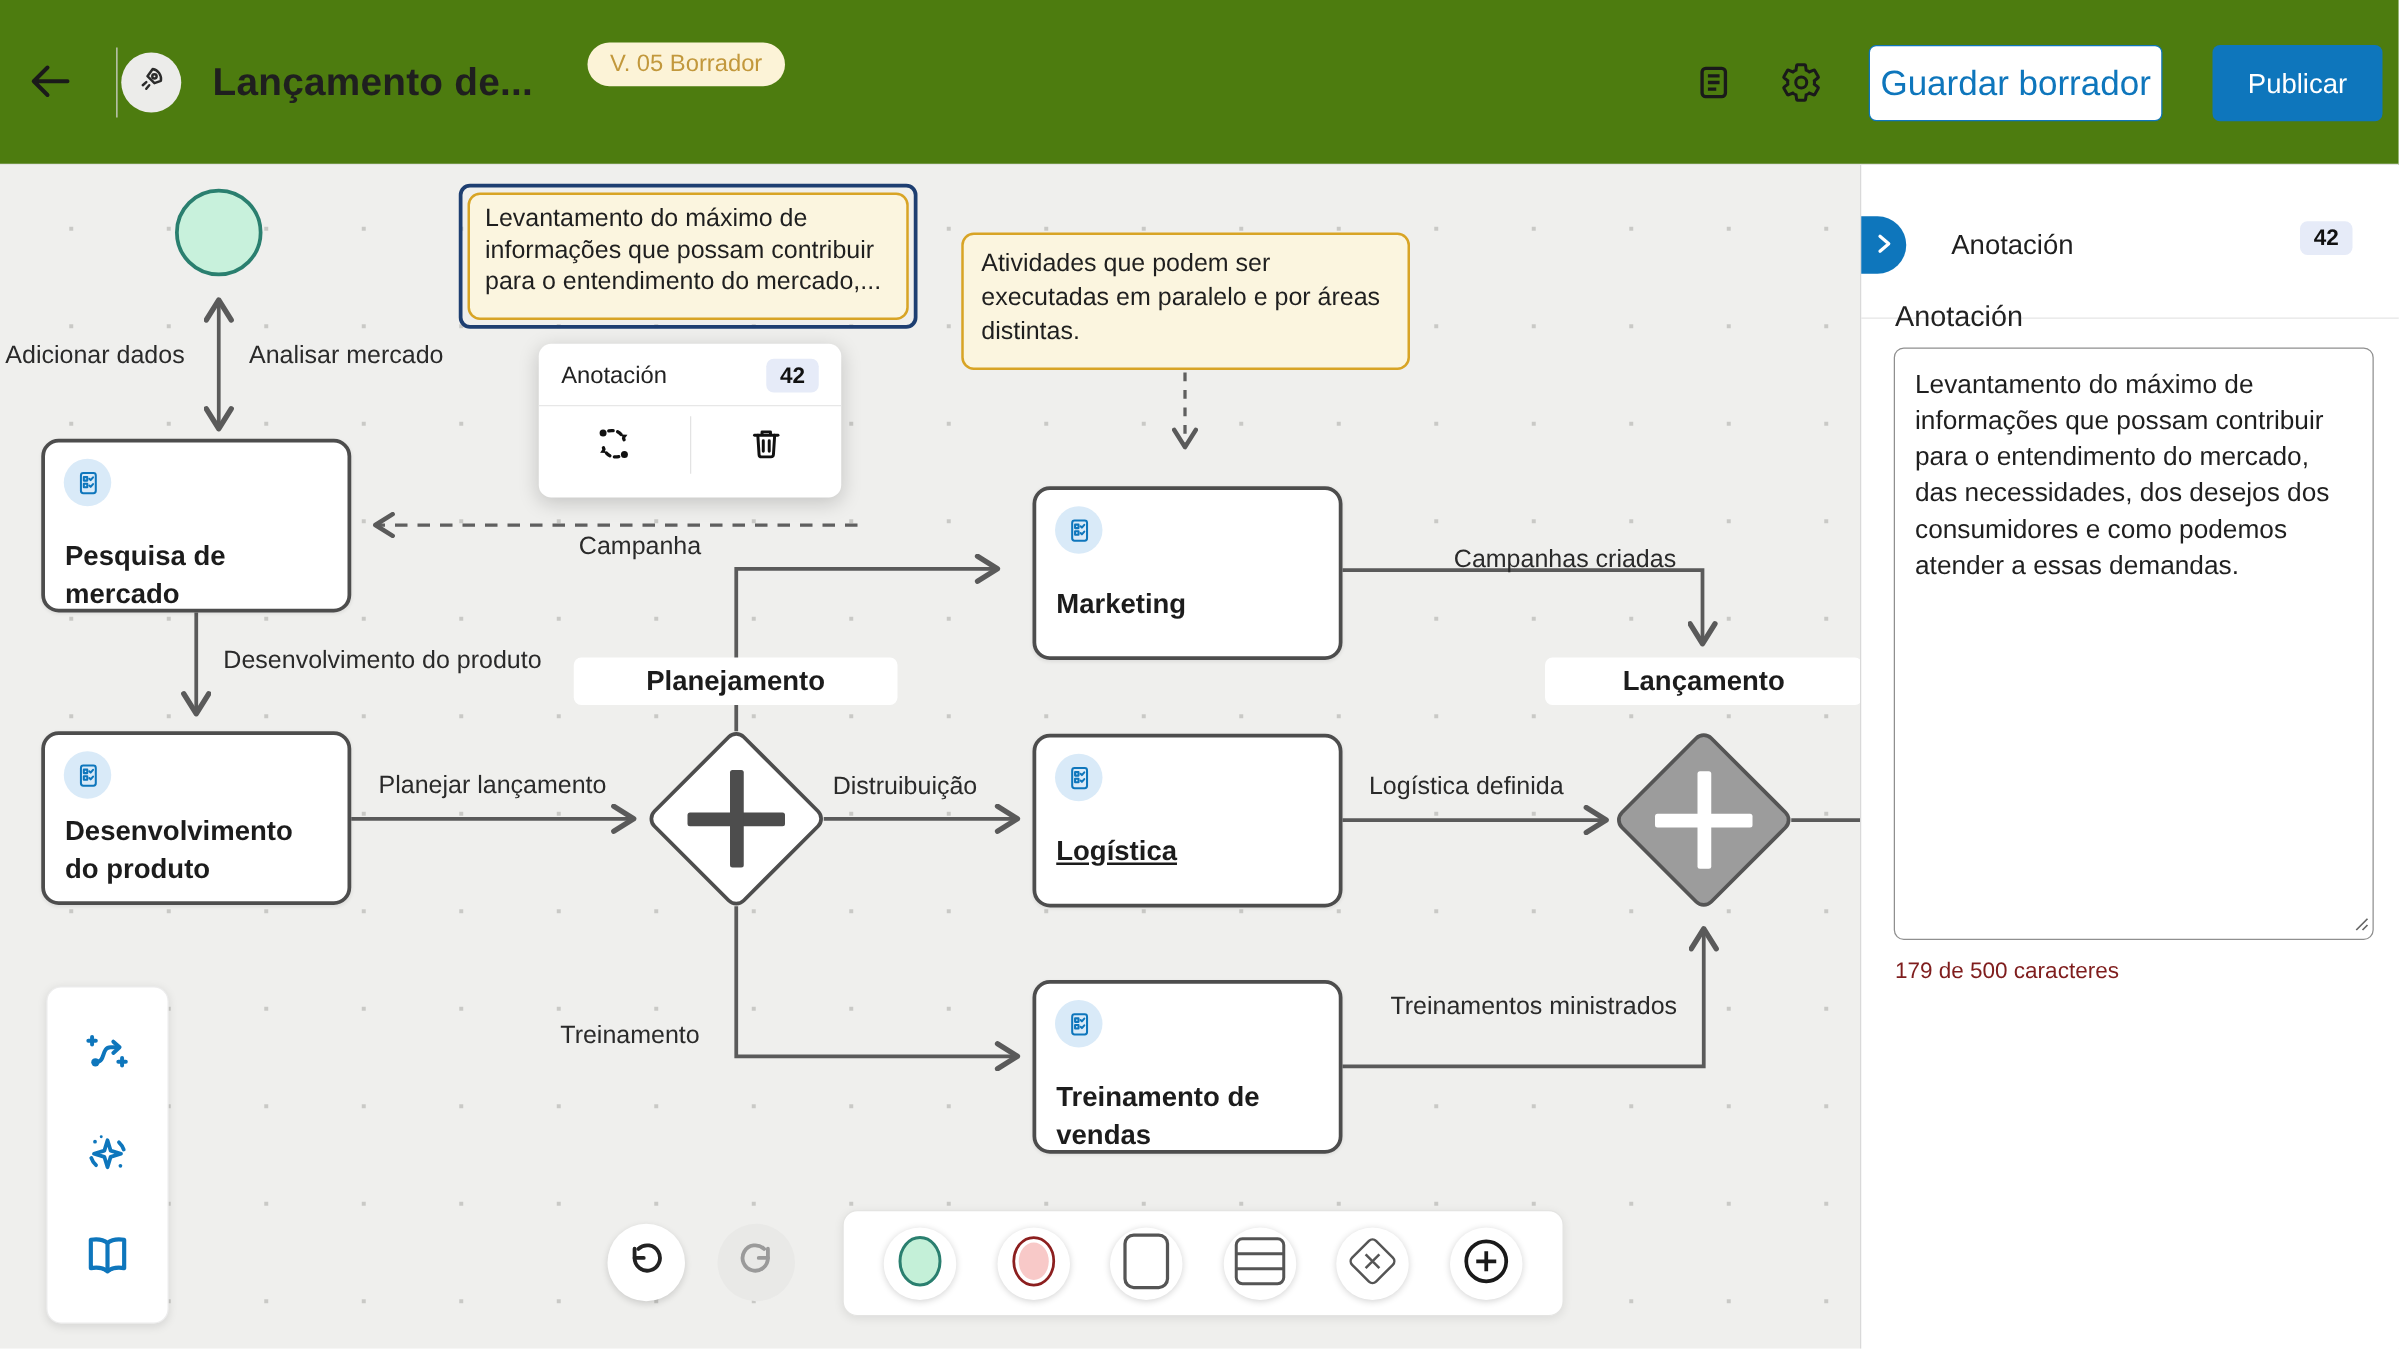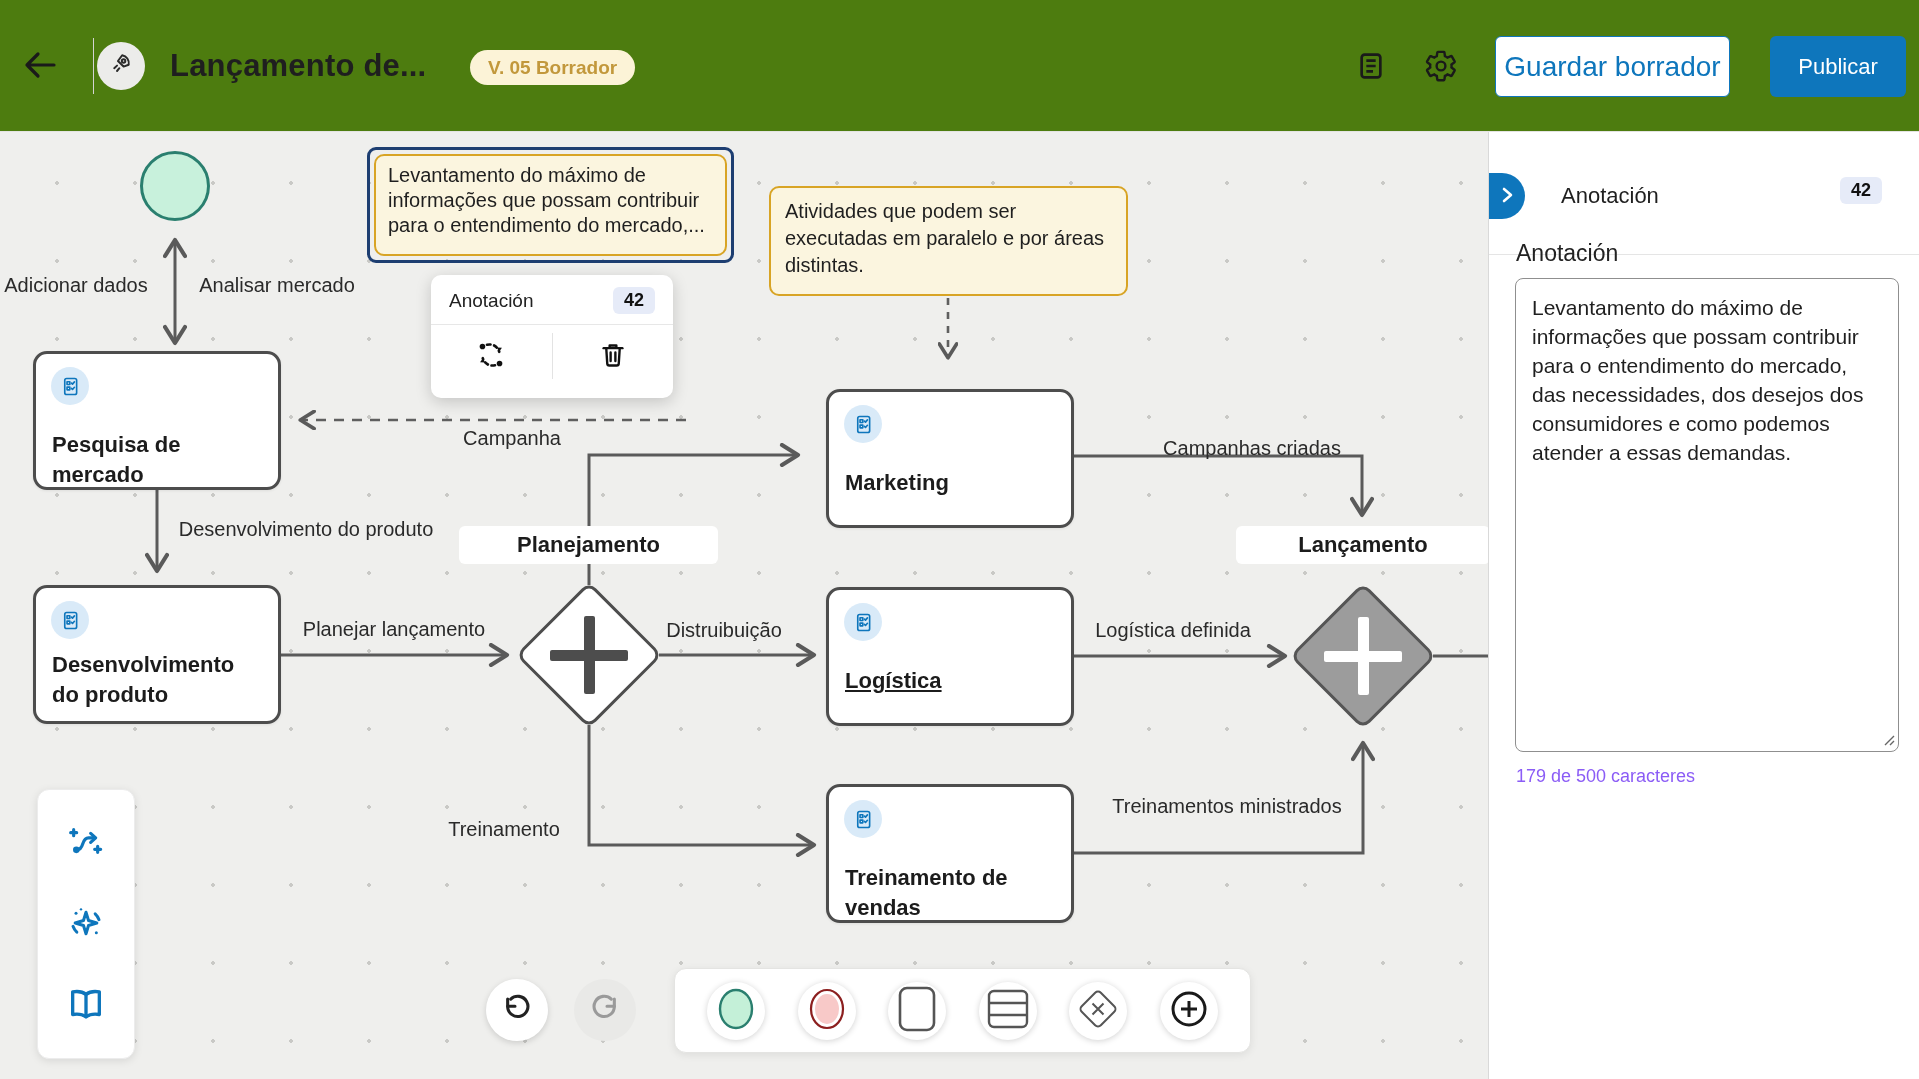--- a/index.html
+++ b/index.html
@@ -5,21 +5,21 @@
   * { margin:0; padding:0; box-sizing:border-box; }
   html,body { width:1919px; height:1079px; overflow:hidden; font-family:"Liberation Sans",sans-serif; background:#fff; }
   .app { position:relative; width:1919px; height:1079px; }
 
   
   .topbar { position:absolute; left:0; top:0; width:1919px; height:132px; background:#4d7c0f; border-bottom:1px solid #e4e4e2; z-index:40; }
   .back-btn { position:absolute; left:18px; top:44px; width:44px; height:44px; display:flex; align-items:center; justify-content:center; cursor:pointer; background:none; border:none; }
   .hdr-divider { position:absolute; left:93px; top:38px; width:1px; height:56px; background:#d4d4d4; }
   .avatar { position:absolute; left:97px; top:42px; width:48px; height:48px; border-radius:50%; background:#ececea; display:flex; align-items:center; justify-content:center; }
   .doc-title { position:absolute; left:170px; top:48px; font-size:31px; font-weight:700; color:#1f1f1f; letter-spacing:.2px; }
-  .version-badge { position:absolute; left:470px; top:50px; height:35px; padding:0 18px; border-radius:18px; background:#fcf3d7; color:#c2983c; font-size:19px; font-weight:700; display:flex; align-items:center; }
+  .version-badge { position:absolute; left:470px; top:34px; height:35px; padding:0 18px; border-radius:18px; background:#fcf3d7; color:#c2983c; font-size:19px; font-weight:400; display:flex; align-items:center; }
   .toggle-group { position:absolute; left:800px; top:43px; height:47px; display:flex; }
   .toggle-diagram { height:47px; padding:0 24px; background:#0e76bc; border:1.5px solid #0e76bc; border-radius:8px; color:#fff; font-size:21px; font-weight:600; display:flex; align-items:center; gap:10px; cursor:pointer; z-index:2; }
   .toggle-script { height:47px; margin-left:-8px; padding:0 22px 0 28px; background:#fff; border:1.5px solid #c3ccd3; border-radius:0 8px 8px 0; color:#0e76bc; font-size:21px; display:flex; align-items:center; gap:10px; cursor:pointer; }
   .icon-btn { position:absolute; top:48px; width:38px; height:38px; display:flex; align-items:center; justify-content:center; background:none; border:none; cursor:pointer; }
   .btn-outline { position:absolute; left:1495px; top:36px; width:235px; height:61px; background:#fff; border:1.5px solid #0e76bc; border-radius:6px; color:#0e76bc; font-size:28px; display:flex; align-items:center; justify-content:center; cursor:pointer; }
   .btn-primary { position:absolute; left:1770px; top:36px; width:136px; height:61px; background:#0e76bc; border:none; border-radius:6px; color:#fff; font-size:22px; display:flex; align-items:center; justify-content:center; cursor:pointer; }
 
   
   .canvas { position:absolute; left:0; top:132px; width:1488px; height:947px; background:#efefed;
     background-image:radial-gradient(circle, #c9c9c6 1.7px, transparent 1.9px);
@@ -68,21 +68,21 @@
 
   
   .panel { position:absolute; left:1488px; top:132px; width:431px; height:947px; background:#fff; border-left:1px solid #d9d9d9; z-index:20; }
   .panel-tab { position:absolute; left:0; top:41px; width:36px; height:46px; background:#0e76bc; border-radius:0 23px 23px 0; display:flex; align-items:center; justify-content:center; border:none; cursor:pointer; }
   .panel-head-title { position:absolute; left:72px; top:51px; font-size:22px; color:#1f1f1f; }
   .panel-head-badge { position:absolute; left:351px; top:45px; }
   .panel-divider { position:absolute; left:0; top:122px; width:431px; height:1px; background:#e5e5e5; }
   .panel-section-title { position:absolute; left:27px; top:110px; margin-top:0; padding-top:0; font-size:23px; font-weight:500; color:#222; top:108px; }
   .panel-textarea { position:absolute; left:26px; top:146px; width:384px; height:474px; border:1.5px solid #8f8f8f; border-radius:8px; padding:14px 16px; font-family:"Liberation Sans",sans-serif; font-size:21px; line-height:29px; color:#1f1f1f; resize:none; background:#fff; }
   .resize-grip { position:absolute; left:394px; top:600px; pointer-events:none; }
-  .char-counter { position:absolute; left:27px; top:634px; font-size:18px; color:#8b5cf6; }
+  .char-counter { position:absolute; left:27px; top:634px; font-size:18px; color:#7f1d1d; }
 </style>
 </head>
 <body>
 
 <div class="app">
 
   <div class="topbar">
     <button class="back-btn">
       <span>
         <svg width="34" height="30" viewBox="0 0 34 30">

